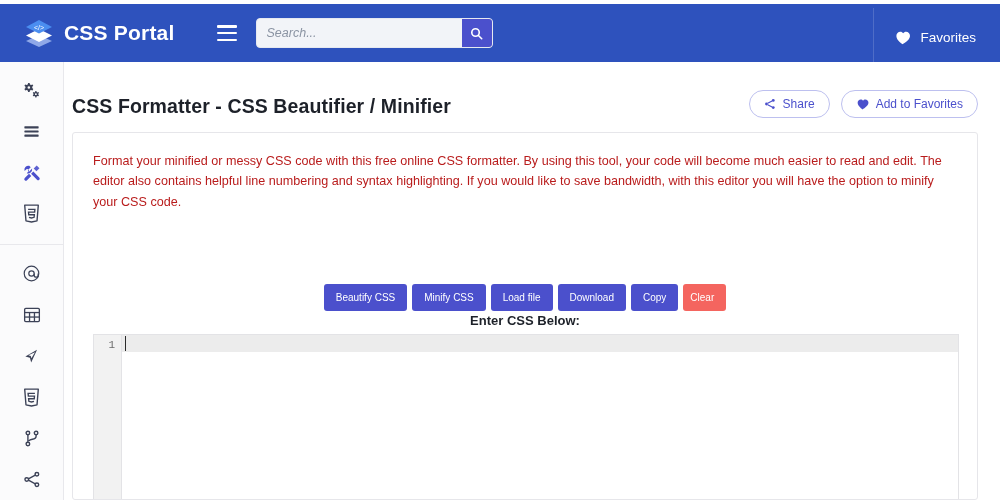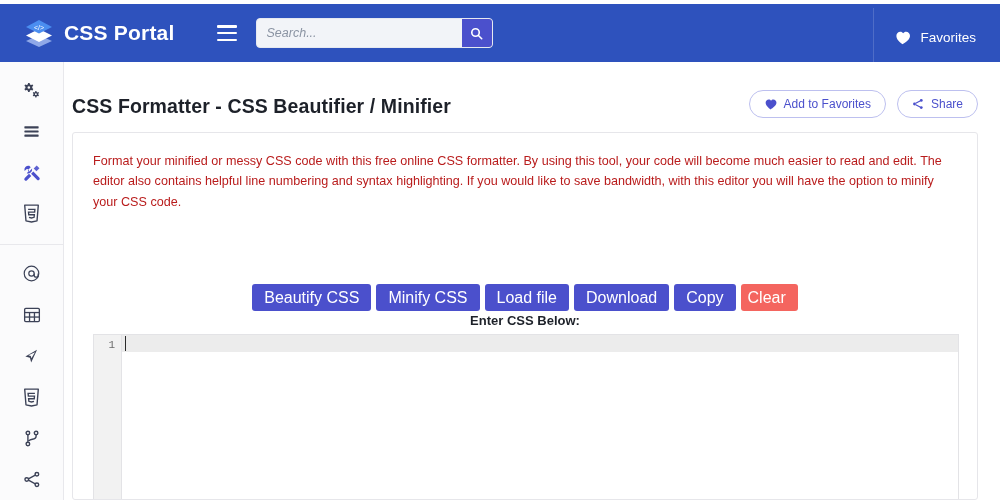--- a/index.html
+++ b/index.html
@@ -128,21 +128,21 @@
   }
   .btn-row {
     margin-top: 72px;
     display: flex; justify-content: center; gap: 5px;
   }
   .btn {
     height: 27px; padding: 0 12px;
     border: 0; border-radius: 3px; cursor: pointer;
     background: #4b50cc; color: #ffffff;
     font-family: "Liberation Sans", sans-serif;
-    font-size: 16px; line-height: 27px;
+    font-size: 10px; line-height: 27px;
     white-space: nowrap;
   }
   .btn.danger { background: #f4655f; padding-left: 7px; }
   .editor-label {
     margin-top: 2px; text-align: center;
     font-size: 13px; font-weight: bold; color: #1d2129;
   }
   .editor {
     margin-top: 6px;
     width: 866px; height: 180px;
@@ -306,34 +306,34 @@
   </div>
 </div>
 
 <div class="page">
 
   <div class="page-head">
     <h1 class="page-title">CSS Formatter - CSS Beautifier / Minifier</h1>
 
     <div class="head-actions">
       <button class="pill">
-        <svg width="13" height="12" viewBox="0 0 24 22" fill="#4b50cc">
-          <path d="M12 21s-9-5.7-9-12.1C3 5.1 5.6 2.6 8.8 2.6c1.9 0 3.3 1 4.2 2.2.9-1.2 2.3-2.2 4.2-2.2 3.2 0 5.8 2.5 5.8 6.3C23 15.3 12 21 12 21z"></path>
-        </svg>
-        <span>Add to Favorites</span>
-      </button>
-
-      <button class="pill">
         <svg width="12" height="12" viewBox="0 0 22 22" fill="none" stroke="#4b50cc" stroke-width="2">
           <circle cx="17" cy="4.4" r="2.6" fill="#4b50cc" stroke="none"></circle>
           <circle cx="4.6" cy="11" r="2.6" fill="#4b50cc" stroke="none"></circle>
           <circle cx="17" cy="17.6" r="2.6" fill="#4b50cc" stroke="none"></circle>
           <path d="M6.8 9.8l8-4.4M6.8 12.2l8 4.4"></path>
         </svg>
         <span>Share</span>
+      </button>
+
+      <button class="pill">
+        <svg width="13" height="12" viewBox="0 0 24 22" fill="#4b50cc">
+          <path d="M12 21s-9-5.7-9-12.1C3 5.1 5.6 2.6 8.8 2.6c1.9 0 3.3 1 4.2 2.2.9-1.2 2.3-2.2 4.2-2.2 3.2 0 5.8 2.5 5.8 6.3C23 15.3 12 21 12 21z"></path>
+        </svg>
+        <span>Add to Favorites</span>
       </button>
     </div>
   </div>
 
   <div class="card">
 
     <p class="intro">Format your minified or messy CSS code with this free online CSS formatter. By using this tool, your code will become much easier to read and edit. The editor also contains helpful line numbering and syntax highlighting. If you would like to save bandwidth, with this editor you will have the option to minify your CSS code.</p>
 
     <div class="btn-row">
       <button class="btn">Beautify CSS</button>

